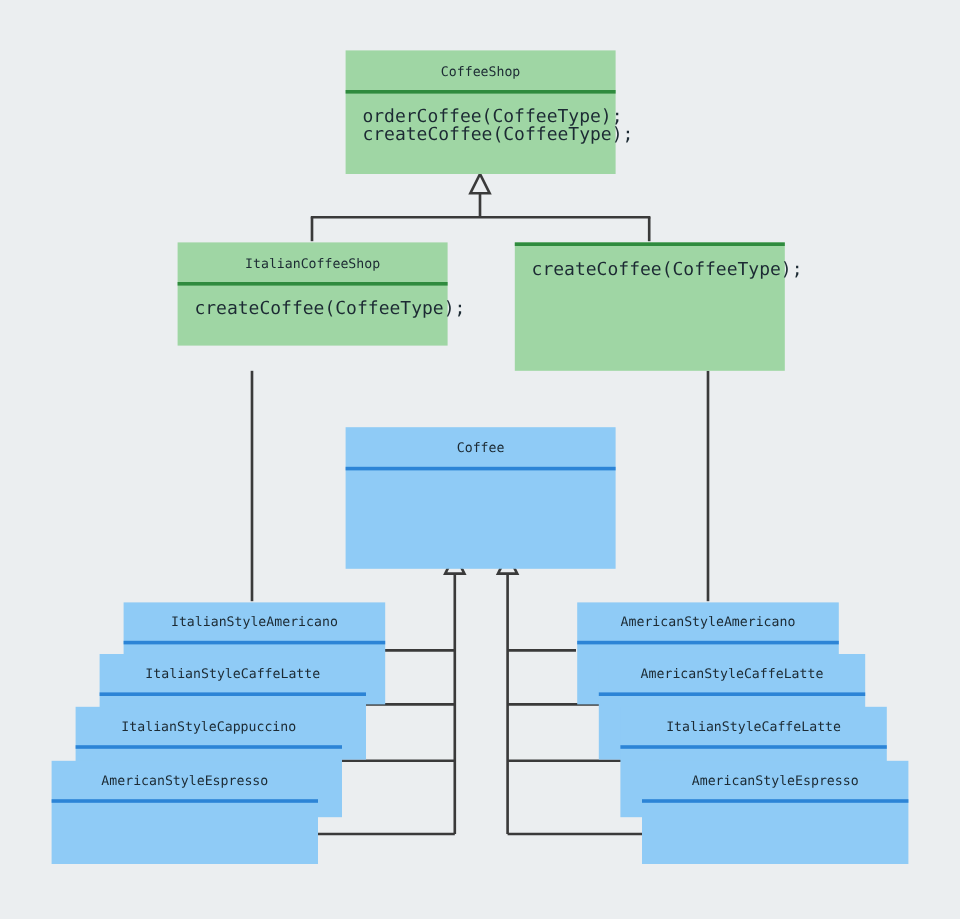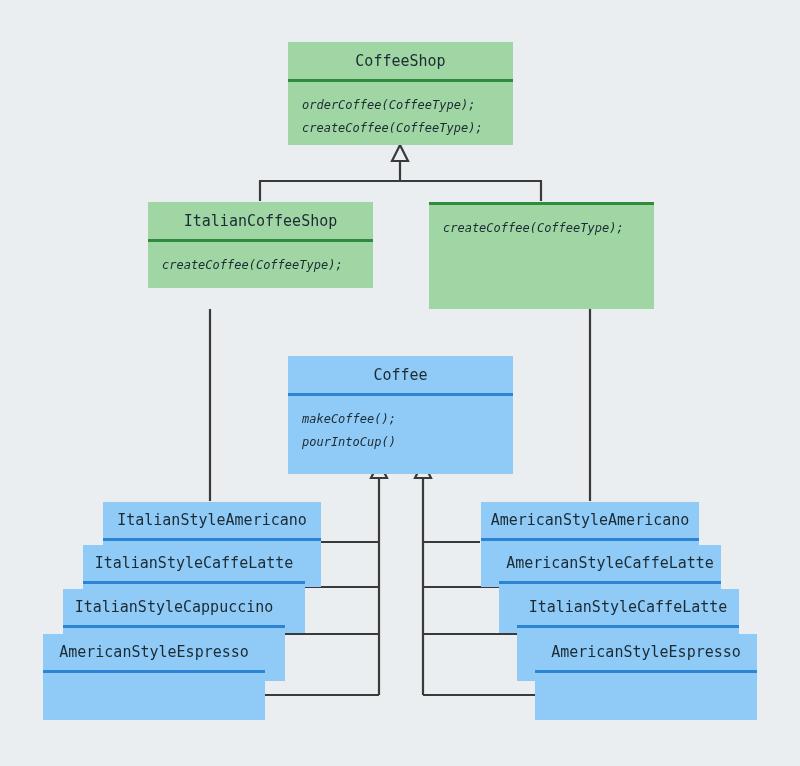--- a/index.html
+++ b/index.html
@@ -14,37 +14,36 @@
     background: #ebeef0;
     overflow: hidden;
     font-family: "DejaVu Sans Mono", "Liberation Mono", monospace;
   }
   .uml-class {
     position: absolute;
     box-sizing: border-box;
   }
   .uml-class .title {
     text-align: center;
-    font-size: 15px;
+    font-size: 11px;
     line-height: 1;
     color: #1c2a33;
     white-space: nowrap;
     overflow: hidden;
   }
   .uml-class .divider {
     width: 100%;
     height: 3px;
   }
   .uml-class .members {
-    font-size: 12px;
-    line-height: 23px;
+    font-size: 15px;
+    line-height: 15px;
     color: #1c2a33;
     padding: 12px 0 0 14px;
     white-space: pre;
-    font-style: italic;
   }
 
   
   .green { background: #9fd6a4; }
   .green .divider { background: #2f8b3e; }
 
   
   .blue { background: #8fcbf6; }
   .blue .divider { background: #2c84d6; }
 
@@ -121,22 +120,20 @@
   </div>
 
   <div class="uml-class green" style="left:429px; top:202px; width:225px; height:107px;">
     <div class="divider"></div>
     <div class="members">createCoffee(CoffeeType);</div>
   </div>
 
   <div class="uml-class blue" style="left:288px; top:356px; width:225px; height:118px;">
     <div class="title" style="padding-top:12px; padding-bottom:10px;">Coffee</div>
     <div class="divider"></div>
-    <div class="members">makeCoffee();
-pourIntoCup()</div>
   </div>
 
   <div class="uml-class blue leaf" style="left:103px; top:502px; width:218px; height:85px;">
     <div class="title">ItalianStyleAmericano</div>
     <div class="divider"></div>
   </div>
 
   <div class="uml-class blue leaf" style="left:83px; top:545px; width:222px; height:88px;">
     <div class="title">ItalianStyleCaffeLatte</div>
     <div class="divider"></div>

